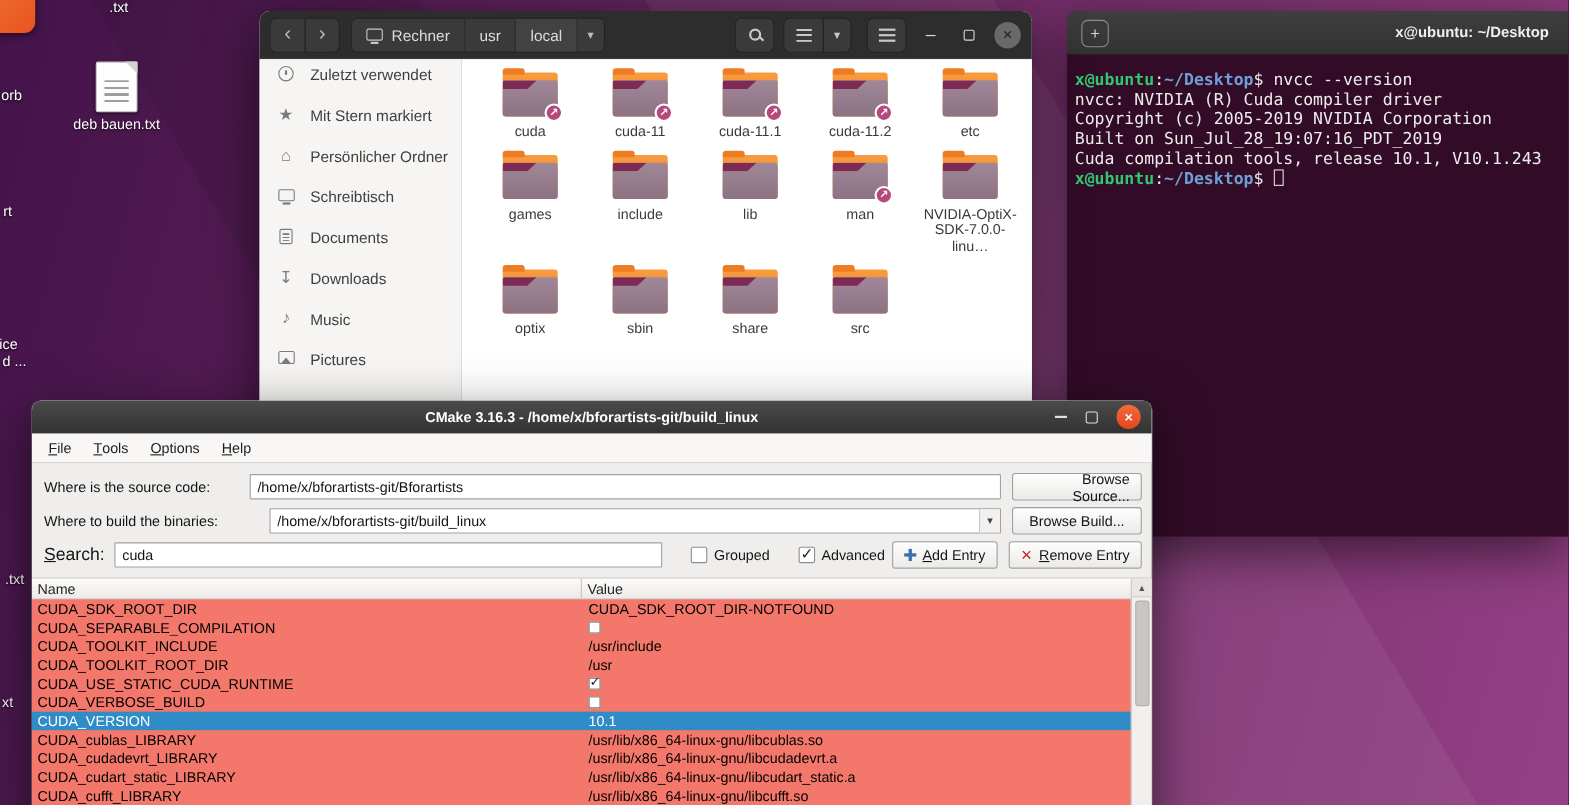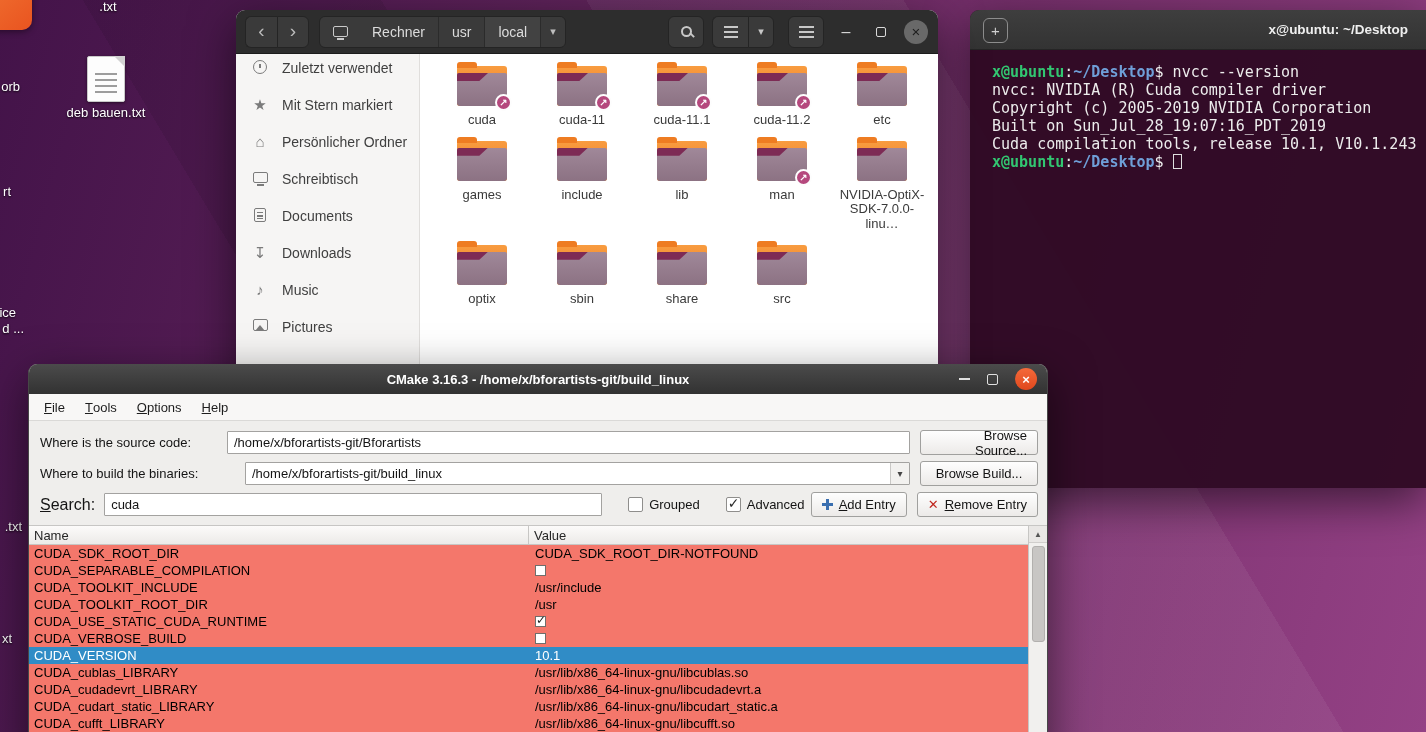--- a/index.html
+++ b/index.html
@@ -40,21 +40,21 @@
   .fm-header { height:44px; background:#2d2d2d; border-radius:9px 9px 0 0; border-bottom:1px solid #1c1c1c;
     display:flex; align-items:center; padding:0 9px; }
   .tb-btn { height:32px; background:#3a3a3a; border:1px solid #242424; color:#c8c8c8;
     display:flex; align-items:center; justify-content:center; }
   .nav-group,.view-group { display:flex; }
   .nav-group .tb-btn { width:32px; }
   .nav-group .tb-btn:first-child { border-radius:6px 0 0 6px; border-right:none; }
   .nav-group .tb-btn:last-child { border-radius:0 6px 6px 0; }
   .nav-chevron { font-size:19px; line-height:1; margin-top:-3px; color:#bdbdbd; }
   .crumbs { display:flex; margin-left:10px; border:1px solid #242424; border-radius:6px; overflow:hidden; height:32px; }
-  .crumb { display:flex; align-items:center; gap:24px; padding:0 13px; background:#3a3a3a; color:#dcdcdc;
+  .crumb { display:flex; align-items:center; gap:8px; padding:0 13px; background:#3a3a3a; color:#dcdcdc;
     font-size:14px; border-right:1px solid #2b2b2b; }
   .crumb:last-child { border-right:none; }
   .crumb.current { background:#424242; }
   .crumb.caret { padding:0 9px; font-size:11px; color:#bdbdbd; }
   .pc-icon { width:15px; height:11px; border:1.5px solid #c9c9c9; border-radius:2px; position:relative; }
   .pc-icon::after { content:""; position:absolute; left:3px; right:3px; bottom:-4px; height:2px; background:#c9c9c9; }
   .fm-spacer { flex:1; }
   .tb-round { border-radius:6px; width:36px; }
   .mag { width:11px; height:11px; border:2px solid #c8c8c8; border-radius:50%; position:relative; }
   .mag::after { content:""; position:absolute; width:6px; height:2px; background:#c8c8c8; transform:rotate(45deg); right:-5px; bottom:-1px; }
@@ -103,21 +103,21 @@
 
   
   .term { left:970px; top:10px; width:456px; height:478px; border-radius:9px 0 0 9px; overflow:hidden;
     z-index:9; background:rgba(48,10,36,0.97); }
   .term-header { height:40px; background:linear-gradient(#3e3e3e,#333333); border-bottom:1px solid #252525; position:relative; }
   .term-tab-btn { position:absolute; left:13px; top:8px; width:25px; height:25px; border:1px solid #8d8d8d;
     border-radius:6px; color:#cfcfcf; display:flex; align-items:center; justify-content:center; }
   .term-tab-btn::before { content:"+"; font-size:15px; line-height:1; }
   .term-title { position:absolute; right:18px; top:0; height:100%; display:flex; align-items:center;
     font-weight:bold; font-size:13.5px; color:#efefef; }
-  .term-body { padding:13px 22px; font-family:"DejaVu Sans Mono","Liberation Mono",monospace; font-size:15px;
+  .term-body { padding:13px 7px; font-family:"DejaVu Sans Mono","Liberation Mono",monospace; font-size:15px;
     line-height:18px; color:#ececec; white-space:pre; }
   .c-green { color:var(--terminal_green); font-weight:bold; }
   .c-blue { color:var(--terminal_blue); font-weight:bold; }
   .t-cursor { display:inline-block; width:9px; height:15px; border:1px solid #dedede; vertical-align:-2px; }
 
   
   .cmake { left:28px; top:364px; width:1020px; height:400px; z-index:20; background:#efeeec;
     border:1px solid #474747; border-top:none; border-radius:9px 9px 0 0; overflow:hidden;
     display:flex; flex-direction:column; }
   .cm-titlebar { height:30px; flex:none; background:linear-gradient(#4b4b4b,#323232); position:relative;

